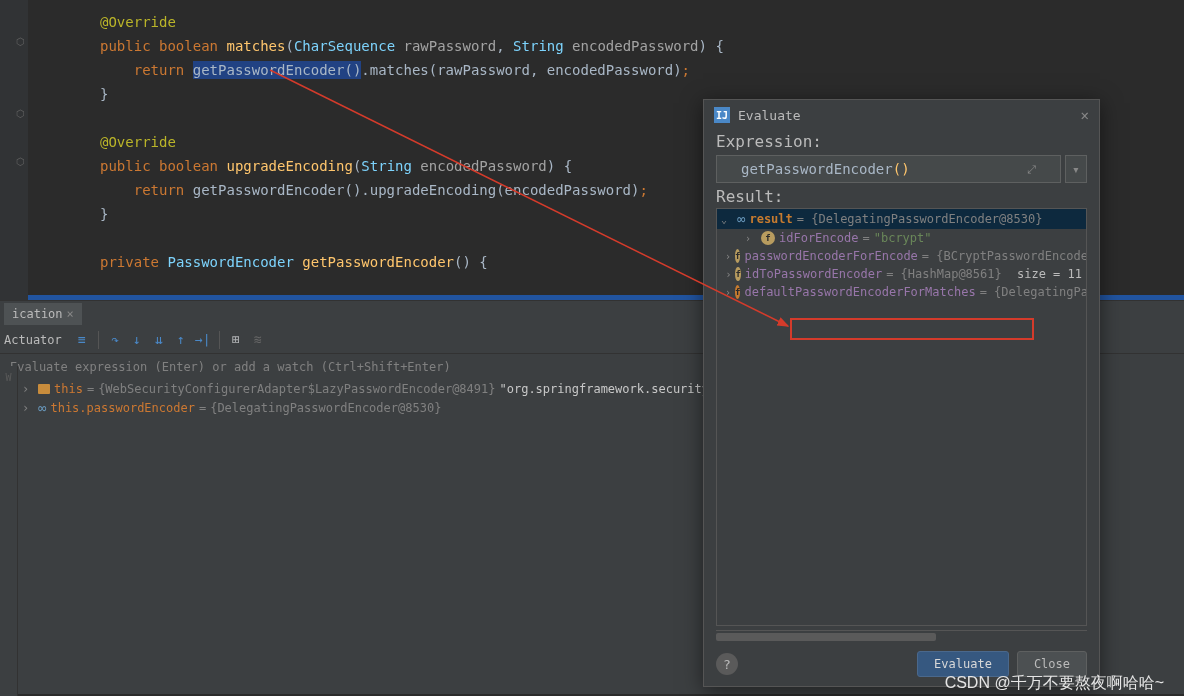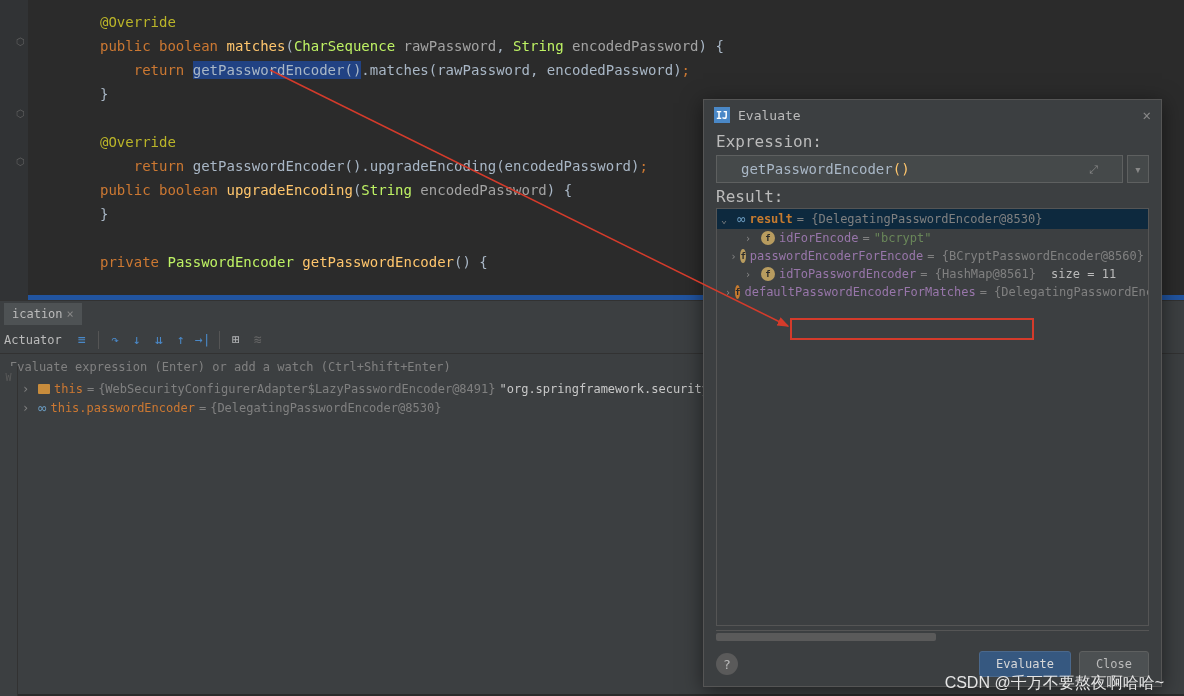--- a/index.html
+++ b/index.html
@@ -37,21 +37,21 @@
 .code-lines {
   padding-left: 100px;
   font-family: 'Consolas', monospace;
   font-size: 14px;
   line-height: 24px;
 }
 .kw { color: #cc7832; }
 .annotation { color: #bbb529; }
 .method { color: #ffc66d; }
 .param { color: #a3a3a3; }
-.type { color: #bef264; }
+.type { color: #7dd3fc; }
 .punct { color: #a9b7c6; }
 .semi { color: #cc7832; }
 .highlight-call {
   background: #214283;
   padding: 1px 0;
 }
 .debug-line {
   position: absolute;
   bottom: 0;
   left: 28px;
@@ -111,21 +111,21 @@
   background: #3c3f41;
   border-right: 1px solid #323232;
 }
 .side-stub div { color: #5a5a5a; font-size: 10px; text-align: center; padding: 6px 0; }
 
 
 .eval-dialog {
   position: absolute;
   top: 99px;
   left: 703px;
-  width: 459px;
+  width: 397px;
   height: 588px;
   background: #3c3f41;
   border: 1px solid #555;
   box-shadow: 0 4px 20px rgba(0,0,0,0.5);
   display: flex;
   flex-direction: column;
 }
 .dlg-title {
   height: 30px;
   display: flex;
@@ -246,22 +246,22 @@
     <span class="gutter-mark" style="top:108px">⬡</span>
     <span class="gutter-mark" style="top:156px">⬡</span>
   </div>
   <div class="code-lines">
     <div><span class="annotation">@Override</span></div>
     <div><span class="kw">public</span> <span class="kw">boolean</span> <span class="method">matches</span><span class="punct">(</span><span class="type">CharSequence</span> <span class="param">rawPassword</span><span class="punct">, </span><span class="type">String</span> <span class="param">encodedPassword</span><span class="punct">) {</span></div>
     <div>&nbsp;&nbsp;&nbsp;&nbsp;<span class="kw">return</span> <span class="highlight-call"><span>getPasswordEncoder</span>()</span><span class="punct">.matches(rawPassword, encodedPassword)</span><span class="semi">;</span></div>
     <div><span class="punct">}</span></div>
     <div>&nbsp;</div>
     <div><span class="annotation">@Override</span></div>
+    <div><span class="kw">public</span> <span class="kw">boolean</span> <span class="method">upgradeEncoding</span><span class="punct">(</span><span class="type">String</span> <span class="param">encodedPassword</span><span class="punct">) {</span></div>
     <div>&nbsp;&nbsp;&nbsp;&nbsp;<span class="kw">return</span> <span class="punct"><span>getPasswordEncoder</span>()</span><span class="punct">.upgradeEncoding(encodedPassword)</span><span class="semi">;</span></div>
-    <div><span class="kw">public</span> <span class="kw">boolean</span> <span class="method">upgradeEncoding</span><span class="punct">(</span><span class="type">String</span> <span class="param">encodedPassword</span><span class="punct">) {</span></div>
     <div><span class="punct">}</span></div>
     <div>&nbsp;</div>
     <div><span class="kw">private</span> <span class="type">PasswordEncoder</span> <span class="method">getPasswordEncoder</span><span class="punct">() {</span></div>
   </div>
   <div class="debug-line"></div>
 </div>
 
 <div class="panel-tabs">
   <div class="panel-tab active"><span>ication</span><span class="close-tab">×</span></div>
 </div>

